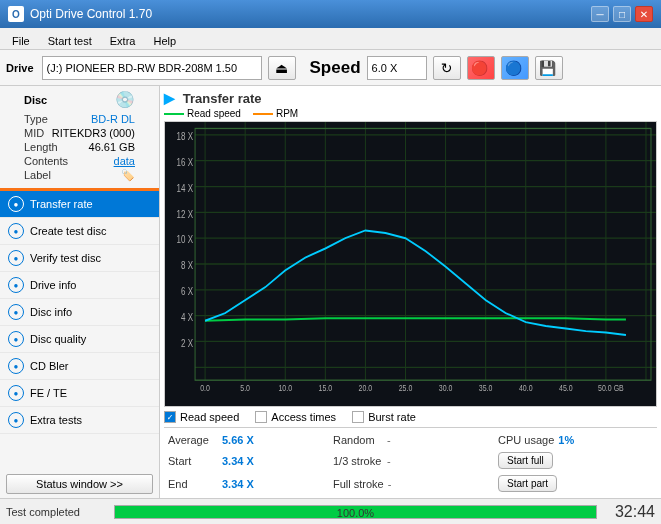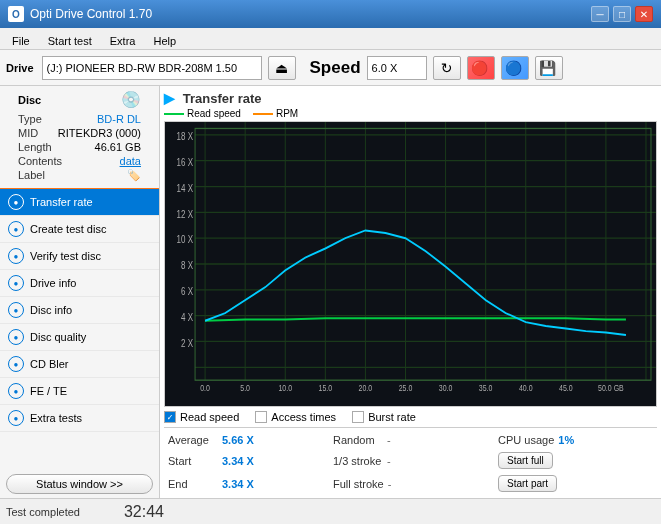--- a/index.html
+++ b/index.html
@@ -85,22 +85,22 @@
     .left-panel {
       width: 160px;
       background: #f5f5f5;
       border-right: 1px solid #ccc;
       display: flex;
       flex-direction: column;
     }
 
     
     .disc-section {
-      padding: 4px 18px;
-      border-bottom: 1px solid #f97316;
+      padding: 4px 24px;
+      border-bottom: 3px solid #f97316;
     }
     .disc-header {
       display: flex;
       align-items: center;
       justify-content: space-between;
       margin-bottom: 4px;
     }
     .disc-title { font-weight: bold; font-size: 11px; }
     .disc-icon { font-size: 16px; color: #666; }
     .disc-row {
@@ -142,21 +142,21 @@
 
     
     .status-btn {
       margin: 4px 6px;
       padding: 3px 6px;
       border: 1px solid #aaa;
       background: linear-gradient(to bottom, #fff, #e8e8e8);
       cursor: pointer;
       font-size: 11px;
       text-align: center;
-      border-radius: 10px;
+      border-radius: 2px;
     }
 
     
     .right-panel {
       flex: 1;
       background: white;
       display: flex;
       flex-direction: column;
       padding: 4px;
     }
@@ -485,14 +485,18 @@
       <div class="stat-row">
         <button class="start-btn">Start part</button>
       </div>
     </div>
 
   </div>
 </div>
 
 <div class="status-bar">
   <span class="status-text">Test completed</span>
+  <div class="progress-bar-container">
+    <div class="progress-bar-fill"></div>
+    <span class="progress-text">100.0%</span>
+  </div>
   <span class="time-display">32:44</span>
 </div>
 
 </body></html>

